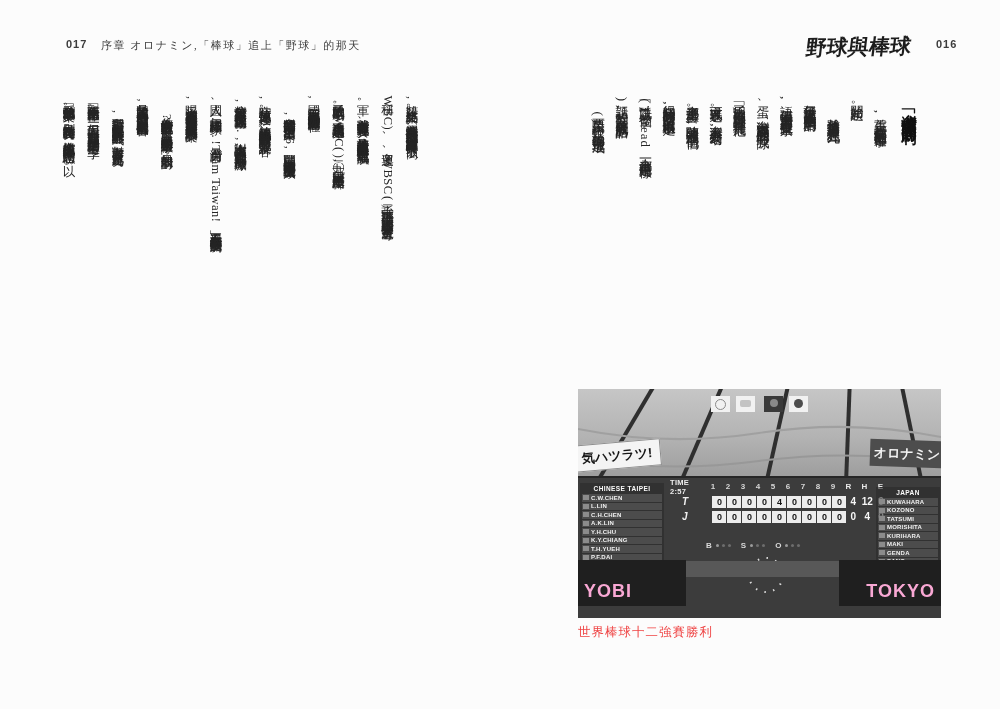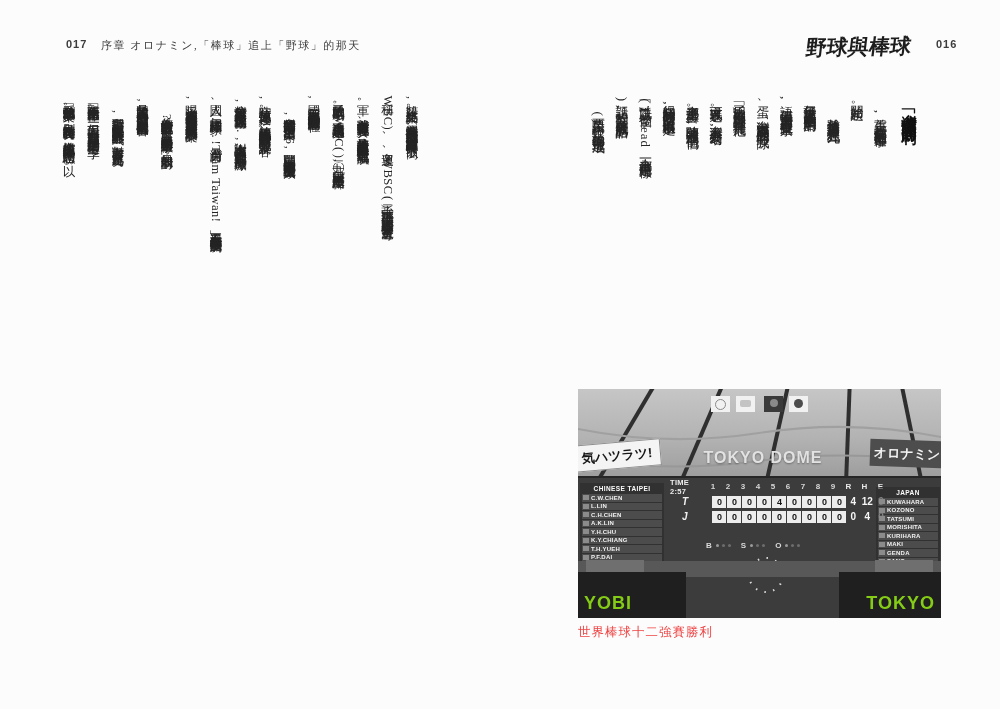--- a/index.html
+++ b/index.html
@@ -94,21 +94,21 @@
   .roster{position:absolute;background:rgba(40,40,40,.55);padding:2px 2px;
     font-family:"Liberation Sans","DejaVu Sans",sans-serif;}
   .roster .rtitle{color:#fafafa;font-weight:bold;font-size:6.5px;letter-spacing:.4px;text-align:center;margin-bottom:2px;}
   .rrow{display:flex;align-items:center;height:7.5px;margin-bottom:1px;background:rgba(110,110,110,.45);}
   .rpos{width:6px;height:5px;background:#8b8b8b;margin:0 2px 0 1px;}
   .rname{color:#f1f1f1;font-size:6px;font-weight:bold;letter-spacing:.2px;}
   #roster-taipei{left:2px;top:94px;width:80px;}
   #roster-japan{right:1px;top:98px;width:60px;}
   
   #stand-strip{position:absolute;left:0;top:172px;width:363px;height:16px;background:#585858;}
-  .ad{position:absolute;bottom:0;height:42px;background:#1f1f1f;color:#84cc16;
+  .ad{position:absolute;bottom:12px;height:42px;background:#1f1f1f;color:#f9a8d4;
     font-family:"Liberation Sans","DejaVu Sans",sans-serif;font-weight:bold;font-size:18px;
     display:flex;align-items:flex-end;padding:0 6px 4px;letter-spacing:1px;}
   #ad-left{left:0;width:96px;}
   #ad-right{right:0;width:90px;justify-content:flex-end;}
   .screen{position:absolute;width:58px;height:14px;background:#6f6f6f;bottom:44px;}
   #screen-left{left:8px;} #screen-right{right:8px;}
   
   #caption{position:absolute;left:578px;top:624px;font-size:12.5px;letter-spacing:1px;color:#ef4444;}
 </style>
 </head>
@@ -154,21 +154,20 @@
         <div class="disc"></div>
       </div>
     <div class="emblem" id="emblem-dark">
         <div class="disc"></div>
       </div>
     <div class="emblem" id="flag-japan">
         <div class="disc"></div>
       </div>
   </div>
   <div id="banner-left">気ハツラツ!</div>
-  <div id="dome-sign">TOKYO DOME</div>
   <div id="banner-right">オロナミン</div>
 
   <div id="board">
     <div class="sb-row">
       <div class="sb-c1">
           <span id="time-label">TIME 2:57</span>
         </div>
       <div class="cells">
           <span class="ihead">1</span>
           <span class="ihead">2</span>

